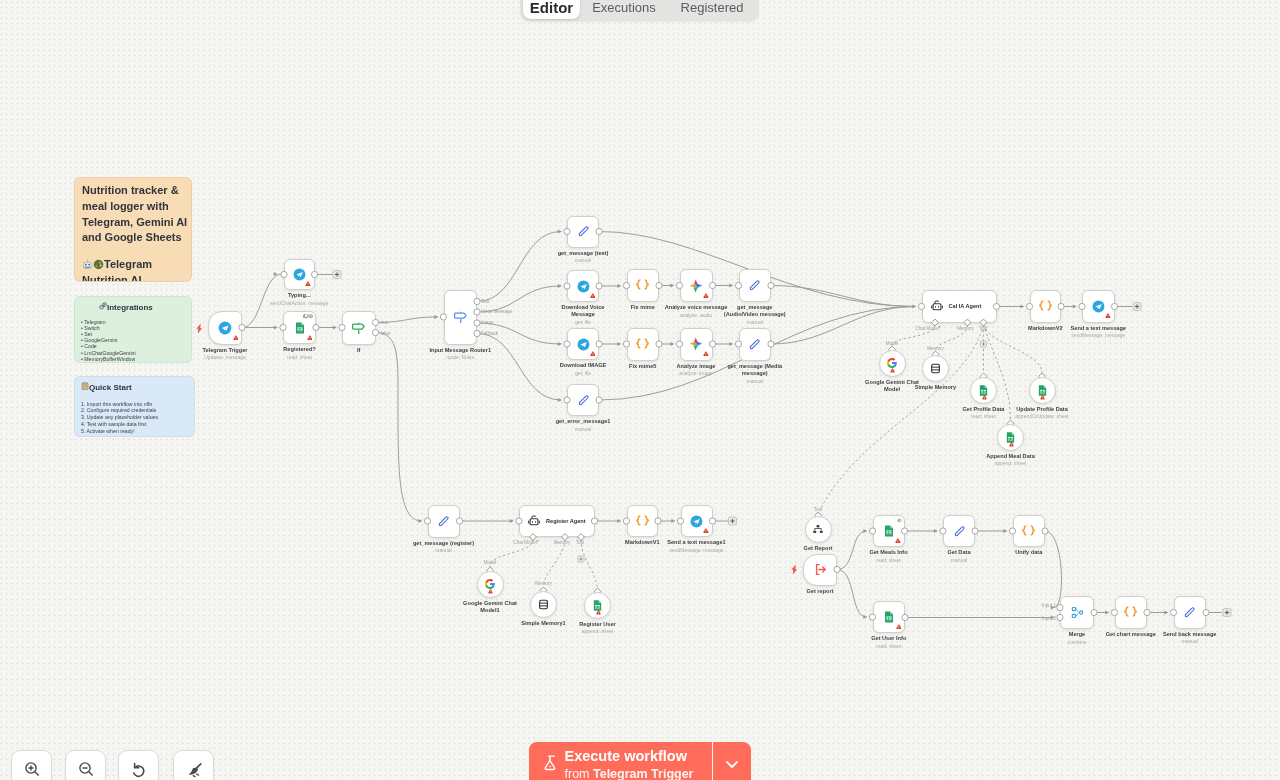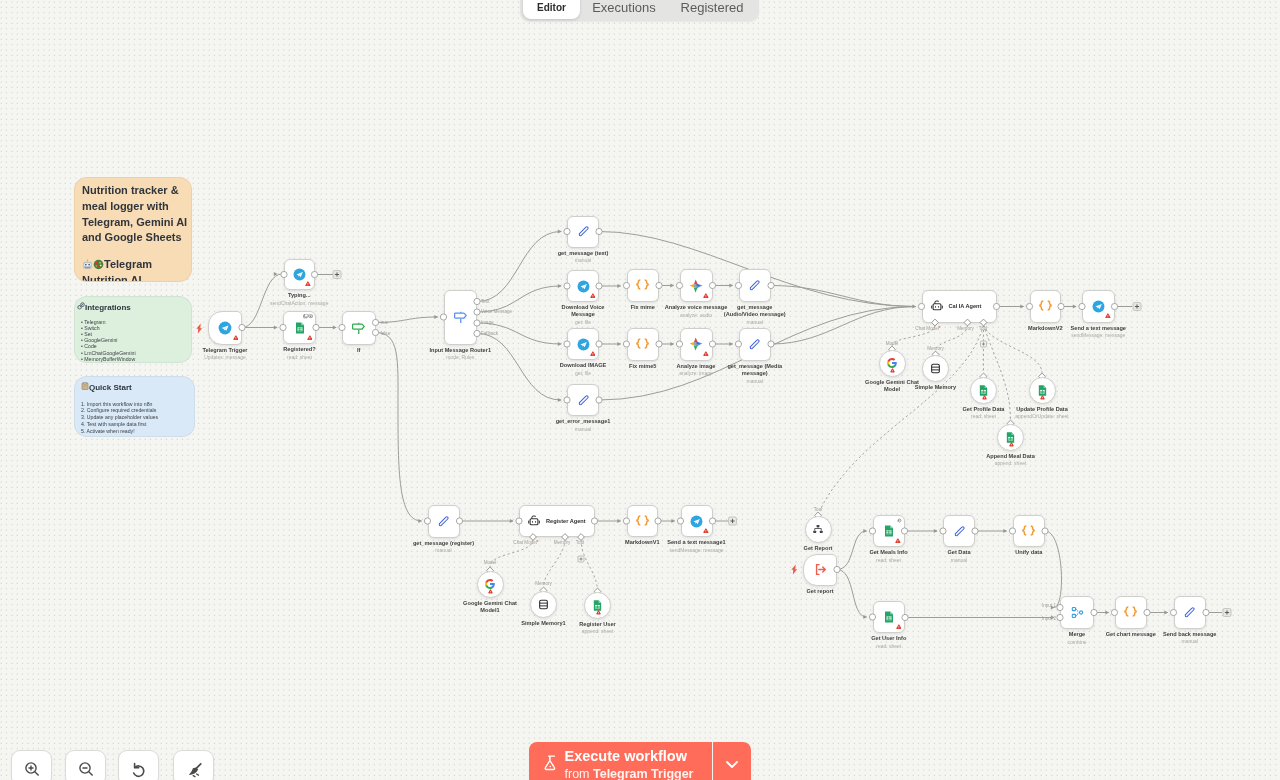--- a/index.html
+++ b/index.html
@@ -3,21 +3,21 @@
 <style>
 *{margin:0;padding:0;box-sizing:border-box}
 html,body{width:1280px;height:780px;overflow:hidden}
 body{font-family:"Liberation Sans", sans-serif;background:#F5F5F2}
 #canvas{position:absolute;left:0;top:0;width:1280px;height:780px;overflow:hidden;
  background-color:#F5F5F2}
 .lay{position:absolute;left:0;top:0}
 .node{position:absolute;background:#fff;border:1px solid #cfcfcc;box-shadow:0 1px 2.5px rgba(68,68,68,0.12)}
 .nl{position:absolute;text-align:center;font-size:5.6px;font-weight:bold;color:#414141;line-height:7.4px}
 .ns{display:block;font-weight:normal;font-size:5px;color:#a9a9a5;line-height:7px;margin-top:0.3px}
-.sticky{position:absolute;border-radius:13px;border:1px solid rgba(0,0,0,0.05);overflow:hidden}
+.sticky{position:absolute;border-radius:6px;border:1px solid rgba(0,0,0,0.05);overflow:hidden}
 </style></head>
 <body>
 <div id="canvas">
 <svg class="lay" width="1280" height="780">
       <defs>
         <pattern id="dg" width="5.333" height="5.333" patternUnits="userSpaceOnUse">
           <circle cx="1.2" cy="2" r="0.65" fill="#CFCFCC"></circle>
         </pattern>
       </defs>
       <rect width="1280" height="780" fill="url(#dg)"></rect>
@@ -35,21 +35,21 @@
         </svg><svg width="11" height="11" viewBox="0 0 12 12" style="vertical-align:-1.5px">
           <circle cx="6" cy="6" r="5.2" fill="#4d7c3a"></circle>
           <circle cx="4" cy="4.6" r="1.3" fill="#d93b2b"></circle>
           <circle cx="7.8" cy="4" r="1.1" fill="#8fc766"></circle>
           <circle cx="6.2" cy="7.4" r="1.2" fill="#d93b2b"></circle>
           <circle cx="8.4" cy="7" r="1" fill="#e9e4d2"></circle>
           <circle cx="3.6" cy="7.6" r="0.9" fill="#8fc766"></circle>
         </svg>Telegram<br>Nutrition AI</div>
 </div>
 <div class="sticky" style="left:74px;top:296px;width:117.5px;height:67px;background:#DDF0DE">
- <div style="font-size:8px;font-weight:bold;color:#30353c;padding:5px 6px 0 2px"><svg width="8" height="8" viewBox="0 0 12 12" style="vertical-align:-0.5px">
+ <div style="font-size:8px;font-weight:bold;color:#30353c;padding:5px 6px 0 24px"><svg width="8" height="8" viewBox="0 0 12 12" style="vertical-align:-0.5px">
           <g stroke="#6a737d" stroke-width="1.5" fill="none" stroke-linecap="round">
             <path d="M5,7 L8.6,3.4"></path>
             <rect x="1.4" y="5.4" width="5" height="5" rx="2.4" transform="rotate(-45 3.9 7.9)"></rect>
             <rect x="5.8" y="1.4" width="5" height="5" rx="2.4" transform="rotate(-45 8.3 3.9)"></rect>
           </g>
         </svg>Integrations</div>
  <div style="font-size:5.2px;line-height:6.2px;color:#3a3f45;padding:7px 6px 0 6px">
  • Telegram<br>• Switch<br>• Set<br>• GoogleGemini<br>• Code<br>• LmChatGoogleGemini<br>• MemoryBufferWindow</div>
 </div>
 <div class="sticky" style="left:74px;top:376px;width:121px;height:60.5px;background:#DAE9F7">
@@ -672,21 +672,21 @@
     </svg>
 <svg width="8.5" height="11.05" viewBox="-5 -6.5 10 13" style="position:absolute;left:195.2px;top:322.5px">
 <path d="M1.7,-6 L-3.4,0.4 h2.2 L-1.6,6 L3.4,-0.4 h-2.2 Z" fill="#EA5C4B"></path>
 </svg>
     <svg width="8.5" height="11.05" viewBox="-5 -6.5 10 13" style="position:absolute;left:790.2px;top:564.0px">
 <path d="M1.7,-6 L-3.4,0.4 h2.2 L-1.6,6 L3.4,-0.4 h-2.2 Z" fill="#EA5C4B"></path>
 </svg>
 
 <div style="position:absolute;left:520px;top:-10px;width:239px;height:31px;background:#E4E4E2;border-radius:9px;box-shadow:0 1px 2px rgba(0,0,0,0.06)"></div>
 <div style="position:absolute;left:523px;top:-7px;width:57px;height:26px;background:#fff;border-radius:8px;box-shadow:0 1px 3px rgba(0,0,0,0.15)"></div>
-<div style="position:absolute;left:523px;top:0px;width:57px;height:19px;text-align:center;font-size:10px;font-weight:bold;color:#2b2b2b;line-height:15px">Editor</div>
+<div style="position:absolute;left:523px;top:0px;width:57px;height:19px;text-align:center;font-size:15px;font-weight:bold;color:#2b2b2b;line-height:15px">Editor</div>
 <div style="position:absolute;left:586px;top:0px;width:76px;text-align:center;font-size:13px;color:#5c5c5c;line-height:15px">Executions</div>
 <div style="position:absolute;left:670px;top:0px;width:84px;text-align:center;font-size:13px;color:#5c5c5c;line-height:15px">Registered</div>
 <div style="position:absolute;left:11px;top:750px;width:41px;height:36px;background:#fff;border:1px solid #DBDBD8;border-radius:9px;box-shadow:0 1px 2px rgba(0,0,0,0.05)">
       <svg width="17" height="17" viewBox="0 0 17 17" style="position:absolute;left:12px;top:10px">
         <circle cx="7" cy="7" r="5.1" fill="none" stroke="#4a4a47" stroke-width="1.4"></circle>
         <path d="M10.8,10.8 L14.6,14.6 M4.5,7 h5 M7,4.5 v5" stroke="#4a4a47" stroke-width="1.4" fill="none"></path>
       </svg>
     </div>
     <div style="position:absolute;left:64.5px;top:750px;width:41px;height:36px;background:#fff;border:1px solid #DBDBD8;border-radius:9px;box-shadow:0 1px 2px rgba(0,0,0,0.05)">
       <svg width="17" height="17" viewBox="0 0 17 17" style="position:absolute;left:12px;top:10px">

